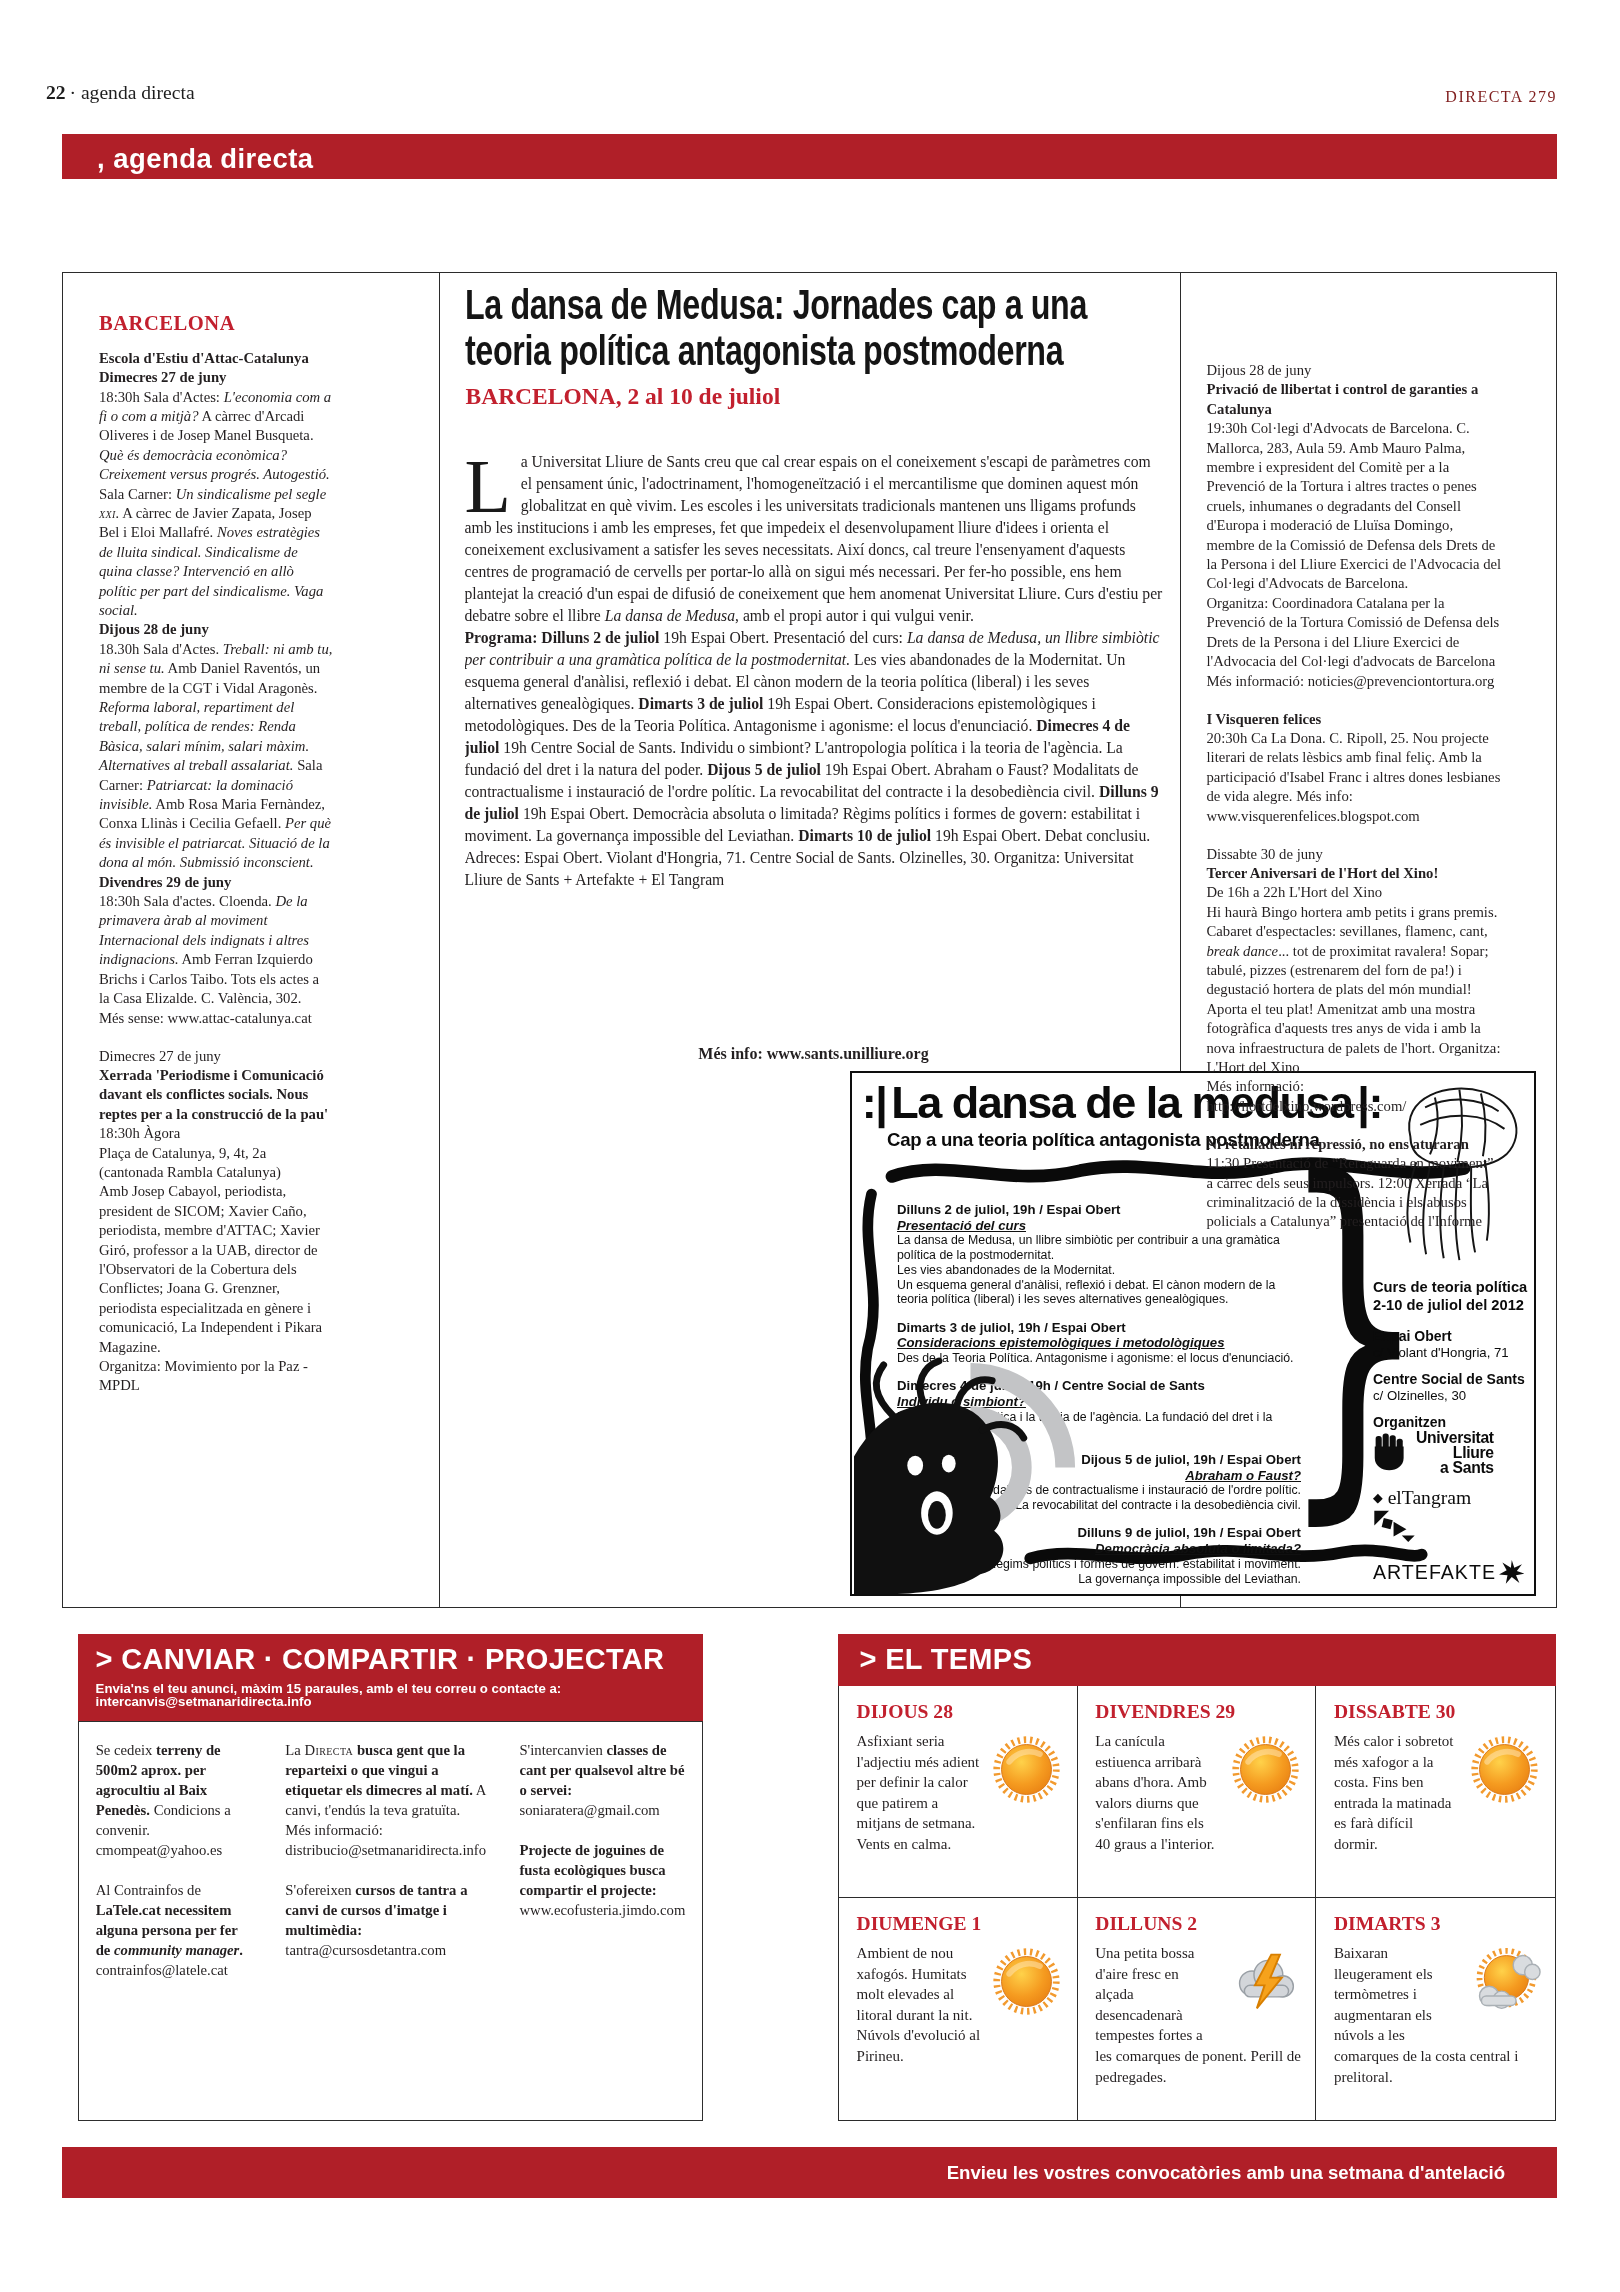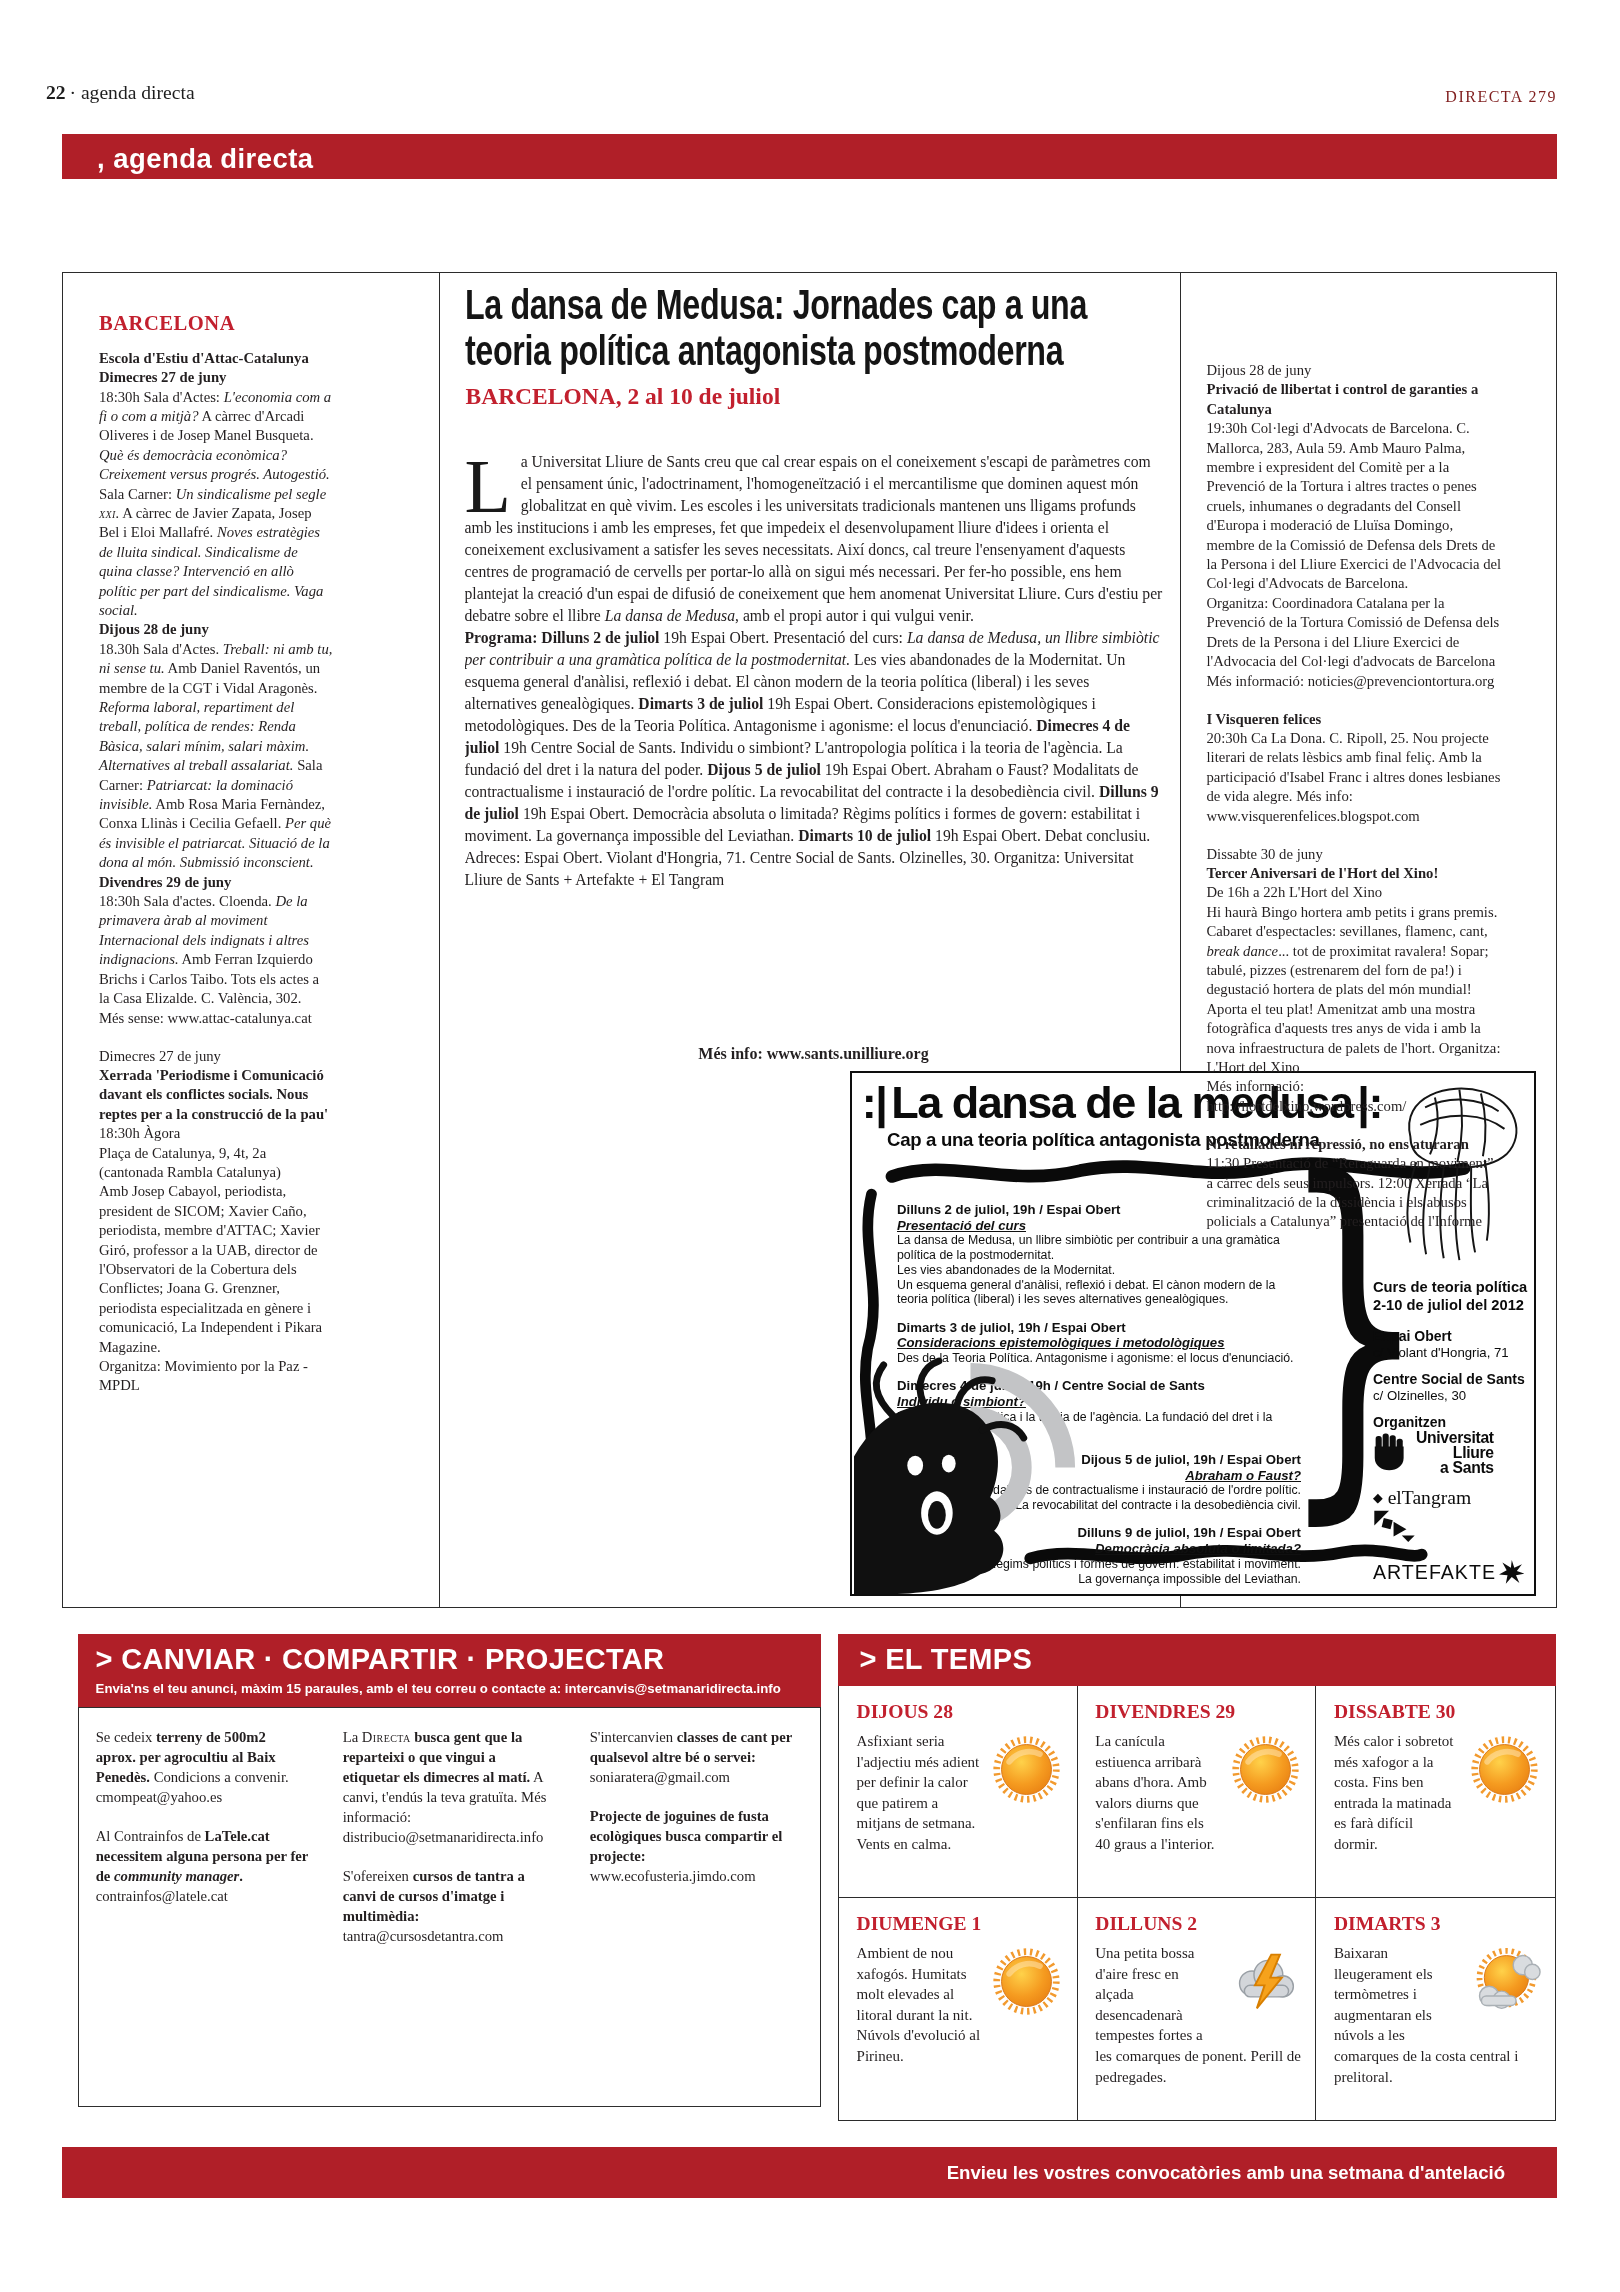--- a/index.html
+++ b/index.html
@@ -56,21 +56,21 @@
   .logo-art{margin-top:13.7px;font:400 19.6px/21.6px "Liberation Sans",sans-serif;letter-spacing:1px;display:flex;align-items:center;gap:3px;}
   .jelly{position:absolute;right:5.9px;top:3.9px;}
   .medusa{position:absolute;left:2px;bottom:0;}
   .brush-top{position:absolute;left:27.4px;top:80px;}
   .brush-left{position:absolute;left:2px;top:114px;}
   .brush-bottom{position:absolute;left:167px;bottom:19.6px;}
   
   .red-head{background:var(--red);color:#fff;padding:10.8px 17.6px 11.8px;box-sizing:border-box;}
   .rh-title{font:800 29px/29px "Liberation Sans",sans-serif;letter-spacing:0.3px;}
   .rh-sub{font:700 13.2px/13.7px "Liberation Sans",sans-serif;margin-top:7.8px;}
-  .classifieds{position:absolute;left:78px;top:1634px;width:743px;}
+  .classifieds{position:absolute;left:78px;top:1634px;width:625px;}
   .cl-body{border:1px solid #2e2e2e;height:400px;display:flex;padding:18.6px 0;box-sizing:border-box;background:#fff;}
   .cl-col{flex:1;padding:0 16.7px;font:14.7px/20px "Liberation Serif",serif;}
   .cl-col .para.gap{margin-top:19.6px;}
   .weather{position:absolute;left:838px;top:1634px;width:718px;}
   .weather .red-head{padding-left:21.6px;}
   .w-grid{display:grid;grid-template-columns:1fr 1fr 1fr;grid-template-rows:212px 222px;border:1px solid #2b2b2b;border-top:none;background:#fff;}
   .w-cell{border-right:1px solid #2b2b2b;border-bottom:1px solid #2b2b2b;padding:15.7px 13.7px 0 17.6px;box-sizing:border-box;overflow:hidden;}
   .w-cell:nth-child(3n){border-right:none;}
   .w-cell:nth-child(n+4){border-bottom:none;}
   .w-cell h3{margin:0 0 7.8px;font:700 19.6px "Liberation Serif",serif;color:var(--redtext);}

